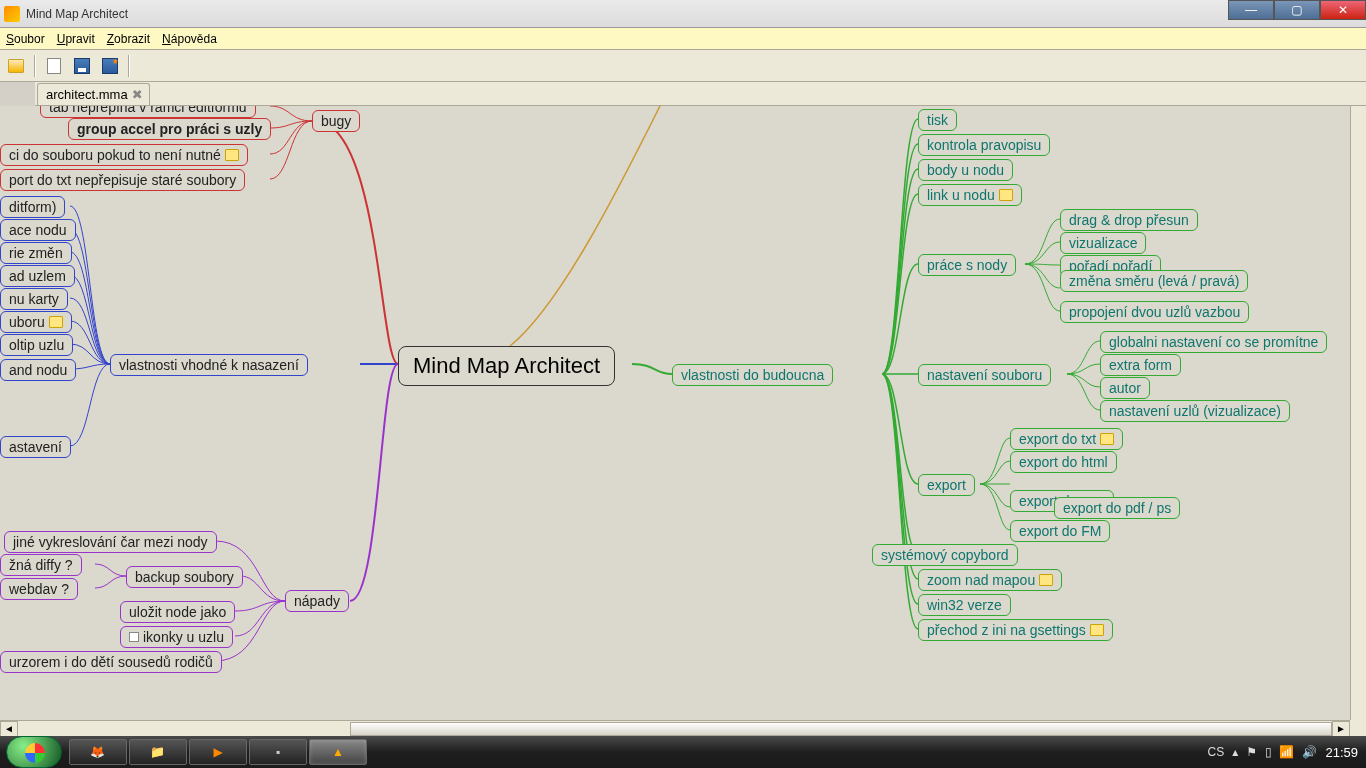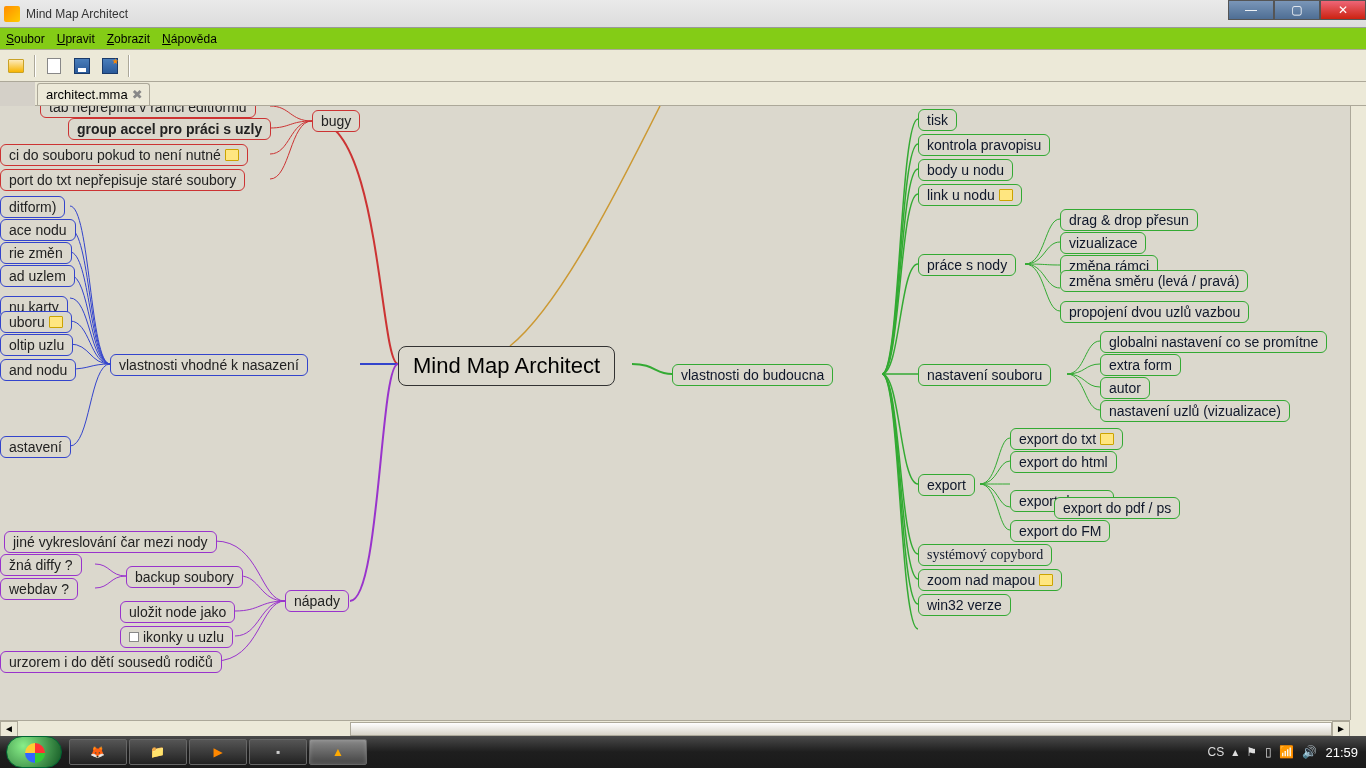--- a/index.html
+++ b/index.html
@@ -9,21 +9,21 @@
 .titlebar { height: 28px; background: linear-gradient(to bottom, #eaeaea 0%, #dcdcdc 100%); border-bottom: 1px solid #999; display: flex; align-items: center; padding: 0 4px; position: relative; }
 .titlebar .app-icon { width: 16px; height: 16px; background: linear-gradient(135deg,#ff8c00,#ffcc00); border-radius: 2px; margin-right: 6px; }
 .titlebar .title { color: #333; font-size: 12px; }
 .win-controls { position: absolute; right: 0; top: 0; display: flex; height: 20px; }
 .win-controls div { width: 46px; height: 20px; border: 1px solid #555; display: flex; align-items: center; justify-content: center; font-size: 12px; color: #fff; }
 .win-min { background: linear-gradient(#7a96b8,#4e6e94); }
 .win-max { background: linear-gradient(#7a96b8,#4e6e94); }
 .win-close { background: linear-gradient(#e67,#c21); }
 
 
-.menubar { height: 22px; background: #84cc16; border-bottom: 1px solid #aca899; display: flex; align-items: center; padding: 0 6px; gap: 12px; text-align: center; }
+.menubar { height: 22px; background: #fef9c3; border-bottom: 1px solid #aca899; display: flex; align-items: center; padding: 0 6px; gap: 12px; text-align: center; }
 .menubar span { cursor: default; }
 .menubar span u { text-decoration: underline; }
 
 
 .toolbar { height: 32px; background: #ece9d8; border-bottom: 1px solid #aca899; display: flex; align-items: center; padding: 0 4px; gap: 4px; }
 .tb-btn { width: 24px; height: 24px; border: 1px solid transparent; display: flex; align-items: center; justify-content: center; }
 .tb-sep { width: 2px; height: 22px; border-left: 1px solid #aca899; border-right: 1px solid #fff; margin: 0 2px; }
 .ico-folder { width:16px;height:14px;background:linear-gradient(#fceabb,#f8b500);border:1px solid #c9a227;border-radius:1px; }
 .ico-doc { width:14px;height:16px;background:#fff;border:1px solid #888; }
 .ico-disk { width:16px;height:16px;background:linear-gradient(#4a7ebb,#2a5a9a);border:1px solid #1a3a6a;position:relative; }
@@ -46,21 +46,21 @@
 .canvas-wrap .scroll-corner{position:absolute;right:0;bottom:0;width:16px;height:16px;background:#ece9d8;}
 
 .canvas { position: absolute; top:0; left:0; right:16px; bottom:16px; background:#dbd8cd; overflow:hidden; }
 svg.connectors { position:absolute; top:0; left:0; width:100%; height:100%; pointer-events:none; }
 
 .node { position: absolute; background: #dbd8cd; border: 1px solid; border-radius: 6px; padding: 2px 8px; font-size: 14px; white-space: nowrap; display:flex; align-items:center; gap:4px; }
 .node.central { font-size: 22px; border-color: #333; border-width: 1px; padding: 6px 14px; border-radius: 8px; }
 .node.red { border-color: #cc3333; color:#222; }
 .node.blue { border-color: #3344cc; color:#222; }
 .node.purple { border-color: #9933cc; color:#222; }
-.node.green { border-color: #33aa33; color:#0f172a; }
+.node.green { border-color: #33aa33; color:#0f766e; }
 .note-ico { width:14px; height:12px; background:#ffe680; border:1px solid #cca300; border-radius:1px; display:inline-block; }
 .box-ico { width:10px;height:10px;border:1px solid #888;background:#fff;display:inline-block; }
 
 
 .taskbar { position: absolute; bottom: 0; left: 0; right: 0; height: 32px; background: linear-gradient(to bottom, #4a4a4a 0%, #1e1e1e 50%, #1a1a1a 100%); display: flex; align-items: center; }
 .start-btn { width: 56px; height: 32px; background: radial-gradient(circle at 30% 30%, #8e8, #152); border-radius: 16px; margin: 0 6px; border:1px solid #063; position:relative; }
 .start-btn::after{content:"";position:absolute;left:18px;top:6px;width:20px;height:20px;border-radius:50%;background:conic-gradient(#f33 0 90deg,#3c3 90deg 180deg,#36f 180deg 270deg,#fc3 270deg 360deg);}
 .task-item { width: 58px; height: 26px; margin: 0 1px; background: linear-gradient(#555,#222); border: 1px solid #666; border-radius: 2px; display:flex; align-items:center; justify-content:center; }
 .task-item.active { background: linear-gradient(#888,#444); box-shadow: inset 0 0 4px #fff3; }
 .tray { margin-left: auto; display: flex; align-items: center; gap: 8px; padding: 0 8px; color: #fff; font-size: 11px; }
@@ -206,21 +206,21 @@
       </div>
     <div class="node blue" style="left:0px; top:113px;">
         <span>ace nodu</span>
       </div>
     <div class="node blue" style="left:0px; top:136px;">
         <span>rie změn</span>
       </div>
     <div class="node blue" style="left:0px; top:159px;">
         <span>ad uzlem</span>
       </div>
-    <div class="node blue" style="left:0px; top:190px;">
+    <div class="node blue" style="left:0px; top:182px;">
         <span>nu karty</span>
       </div>
     <div class="node blue" style="left:0px; top:205px;">
         <span>uboru</span>
         <span class="note-ico"></span>
       </div>
     <div class="node blue" style="left:0px; top:228px;">
         <span>oltip uzlu</span>
       </div>
     <div class="node blue" style="left:0px; top:253px;">
@@ -276,21 +276,21 @@
     <div class="node green" style="left:918px; top:148px;">
         <span>práce s nody</span>
       </div>
     <div class="node green" style="left:1060px; top:103px;">
         <span>drag &amp; drop přesun</span>
       </div>
     <div class="node green" style="left:1060px; top:126px;">
         <span>vizualizace</span>
       </div>
     <div class="node green" style="left:1060px; top:149px;">
-        <span>změna rámci</span>
+        <span>pořadí pořadí</span>
       </div>
     <div class="node green" style="left:1060px; top:164px;align-items:flex-end;">
         <span>změna směru (levá / pravá)</span>
       </div>
     <div class="node green" style="left:1060px; top:195px;">
         <span>propojení dvou uzlů vazbou</span>
       </div>
 
     <div class="node green" style="left:918px; top:258px;">
         <span>nastavení souboru</span>
@@ -321,29 +321,33 @@
     <div class="node green" style="left:1010px; top:384px;align-items:flex-end;">
         <span>export do png</span>
       </div>
     <div class="node green" style="left:1010px; top:391px;margin-left:44px;">
         <span>export do pdf / ps</span>
       </div>
     <div class="node green" style="left:1010px; top:414px;">
         <span>export do FM</span>
       </div>
 
-    <div class="node green" style="left:918px; top:438px;font-family:Liberation Serif, serif;">
+    <div class="node green" style="left:872px; top:438px;">
         <span>systémový copybord</span>
       </div>
     <div class="node green" style="left:918px; top:463px;">
         <span>zoom nad mapou</span>
         <span class="note-ico"></span>
       </div>
     <div class="node green" style="left:918px; top:488px;">
         <span>win32 verze</span>
+      </div>
+    <div class="node green" style="left:918px; top:513px;">
+        <span>přechod z ini na gsettings</span>
+        <span class="note-ico"></span>
       </div>
 
   </div>
   <div class="scroll-h">
       <div class="thumb"></div>
     </div>
   <div class="scroll-v"></div>
   <div class="scroll-corner"></div>
 </div>
 

